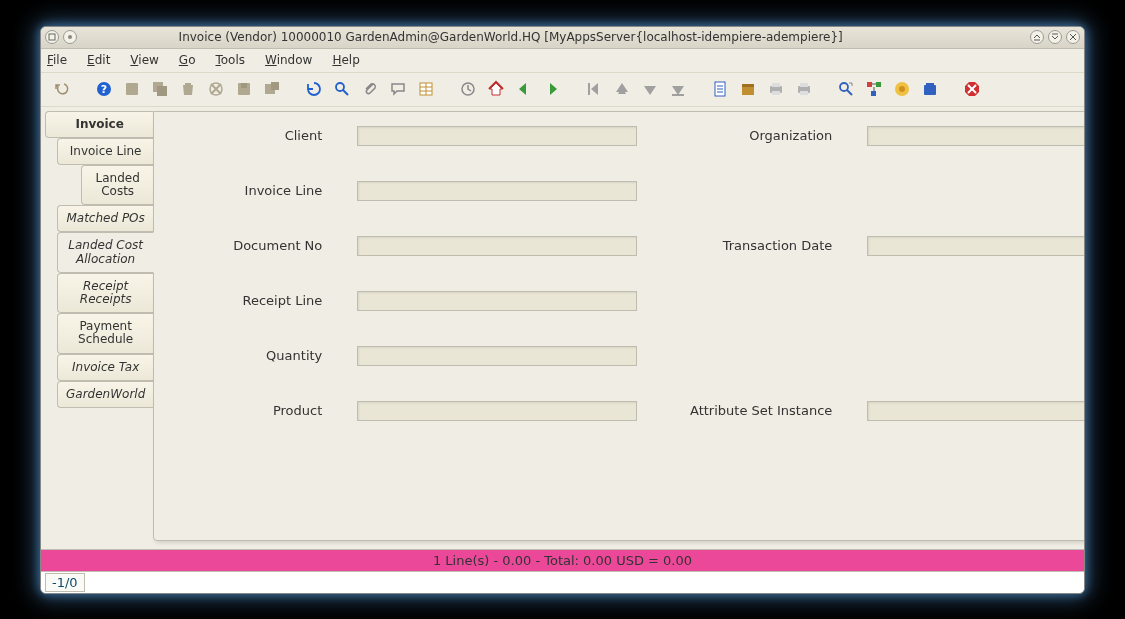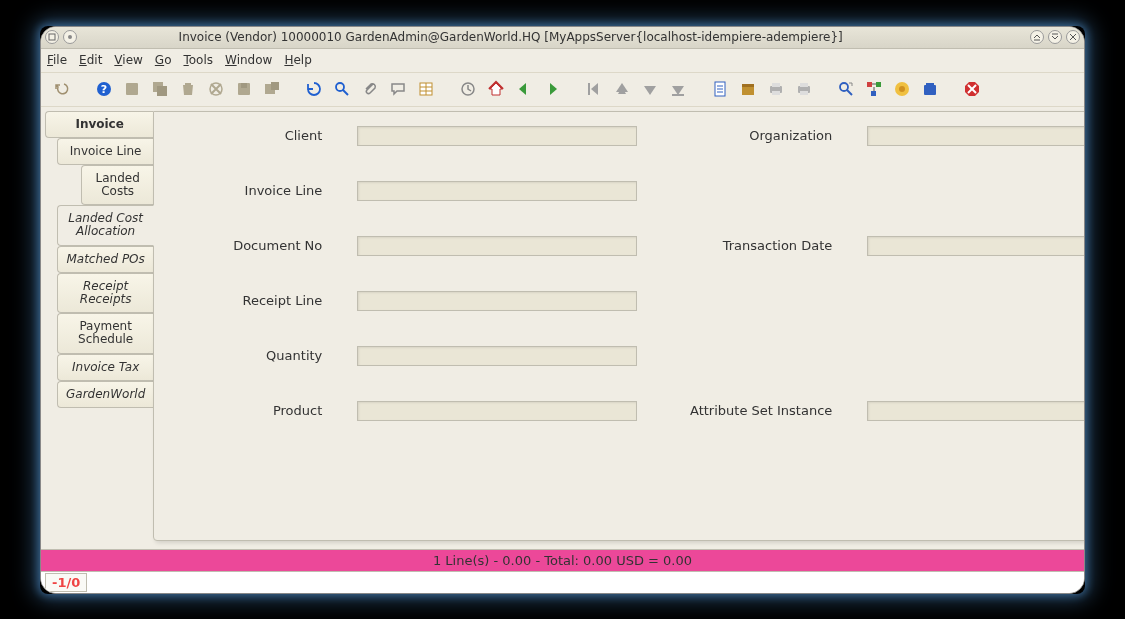--- a/index.html
+++ b/index.html
@@ -20,21 +20,21 @@
     width: 1045px;
     height: 568px;
     border-radius: 8px;
     box-shadow: 0 0 22px 6px rgba(100,180,255,0.35), 0 0 8px 2px rgba(100,180,255,0.4);
   }
   .window {
     width: 100%;
     height: 100%;
     background: #f0ede4;
     border: 1px solid #888;
-    border-radius: 16px;
+    border-radius: 6px;
     display: flex;
     flex-direction: column;
     overflow: hidden;
   }
   .titlebar {
     height: 22px;
     background: linear-gradient(#e8e5d8, #d8d5c8);
     display: flex;
     align-items: center;
     padding: 0 4px;
@@ -51,21 +51,21 @@
     display:flex;align-items:center;justify-content:center;
     font-size:9px; color:#555;
   }
   .titlebar .title-text { flex:0 1 auto; margin: 0 auto; }
   .menubar {
     height: 24px;
     background: #f0ede4;
     display: flex;
     align-items: center;
     padding: 0 6px;
-    gap: 12px;
+    gap: 20px;
     border-bottom: 1px solid #ddd8c8;
   }
   .menuitem { cursor: default; }
   .underline { text-decoration: underline; }
   .toolbar {
     height: 34px;
     background: #f0ede4;
     display: flex;
     align-items: center;
     padding: 0 10px;
@@ -160,23 +160,22 @@
     border-top:1px solid #c0bdb0;
     background:#fff;
     display:flex; align-items:center;
     padding:0 4px;
     font-size:13px;
   }
   .statusbar .left { flex:1; padding-left:4px; }
   .statusbar .right {
     border:1px solid #c0bdb0;
     padding:1px 6px;
-    color:#ef4444;
+    color:#0c4a6e;
     background:#fafaf6;
-    font-weight:bold;
   }
   svg { display:block; }
 </style>
 </head>
 <body>
 
 <div class="glow-wrapper">
 <div class="window">
 
   <div class="titlebar">
@@ -415,22 +414,22 @@
             <line x1="13" y1="5" x2="5" y2="13" stroke="#fff" stroke-width="2"></line>
           </svg>
         </div>
   </div>
 
   <div class="content">
     <div class="sidebar">
       <div class="tab l1">Invoice</div>
       <div class="tab l2">Invoice Line</div>
       <div class="tab l3">Landed Costs</div>
+      <div class="tab l2 italic">Matched POs</div>
       <div class="tab l2 italic selected">Landed Cost Allocation</div>
-      <div class="tab l2 italic">Matched POs</div>
       <div class="tab l2 italic">Receipt Receipts</div>
       <div class="tab l2">Payment Schedule</div>
       <div class="tab l2 italic">Invoice Tax</div>
       <div class="tab l2 italic">GardenWorld</div>
     </div>
 
     <div class="main-panel">
       <div class="form-grid">
         <div class="flabel">Client</div>
         <div class="field"></div>

